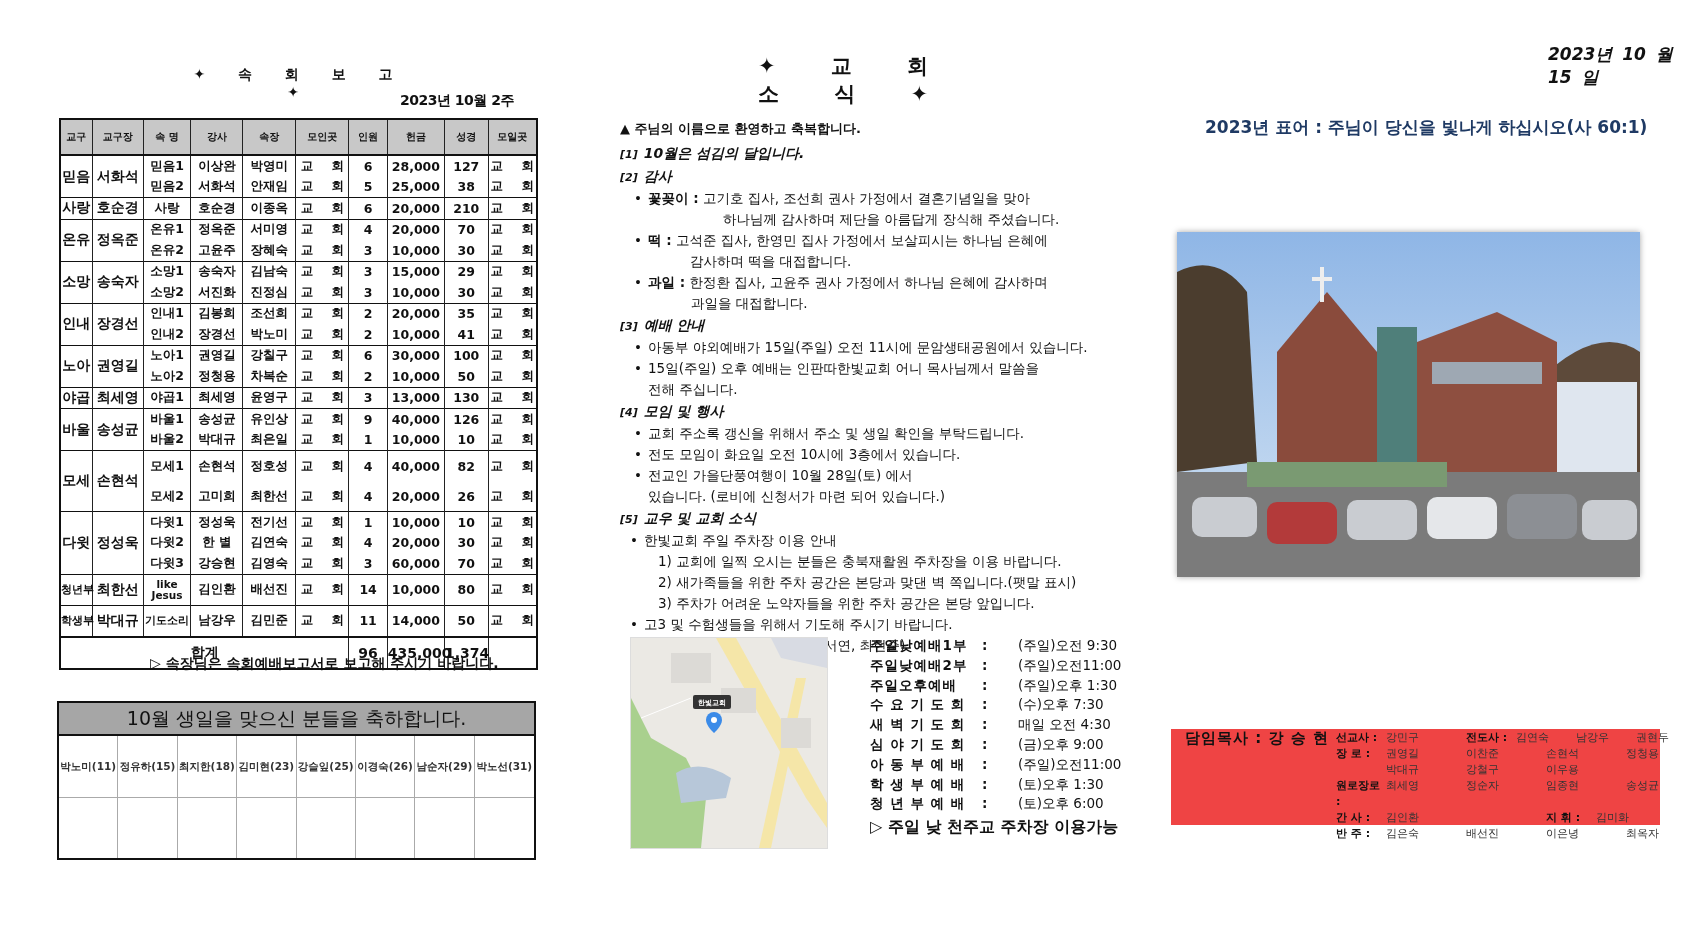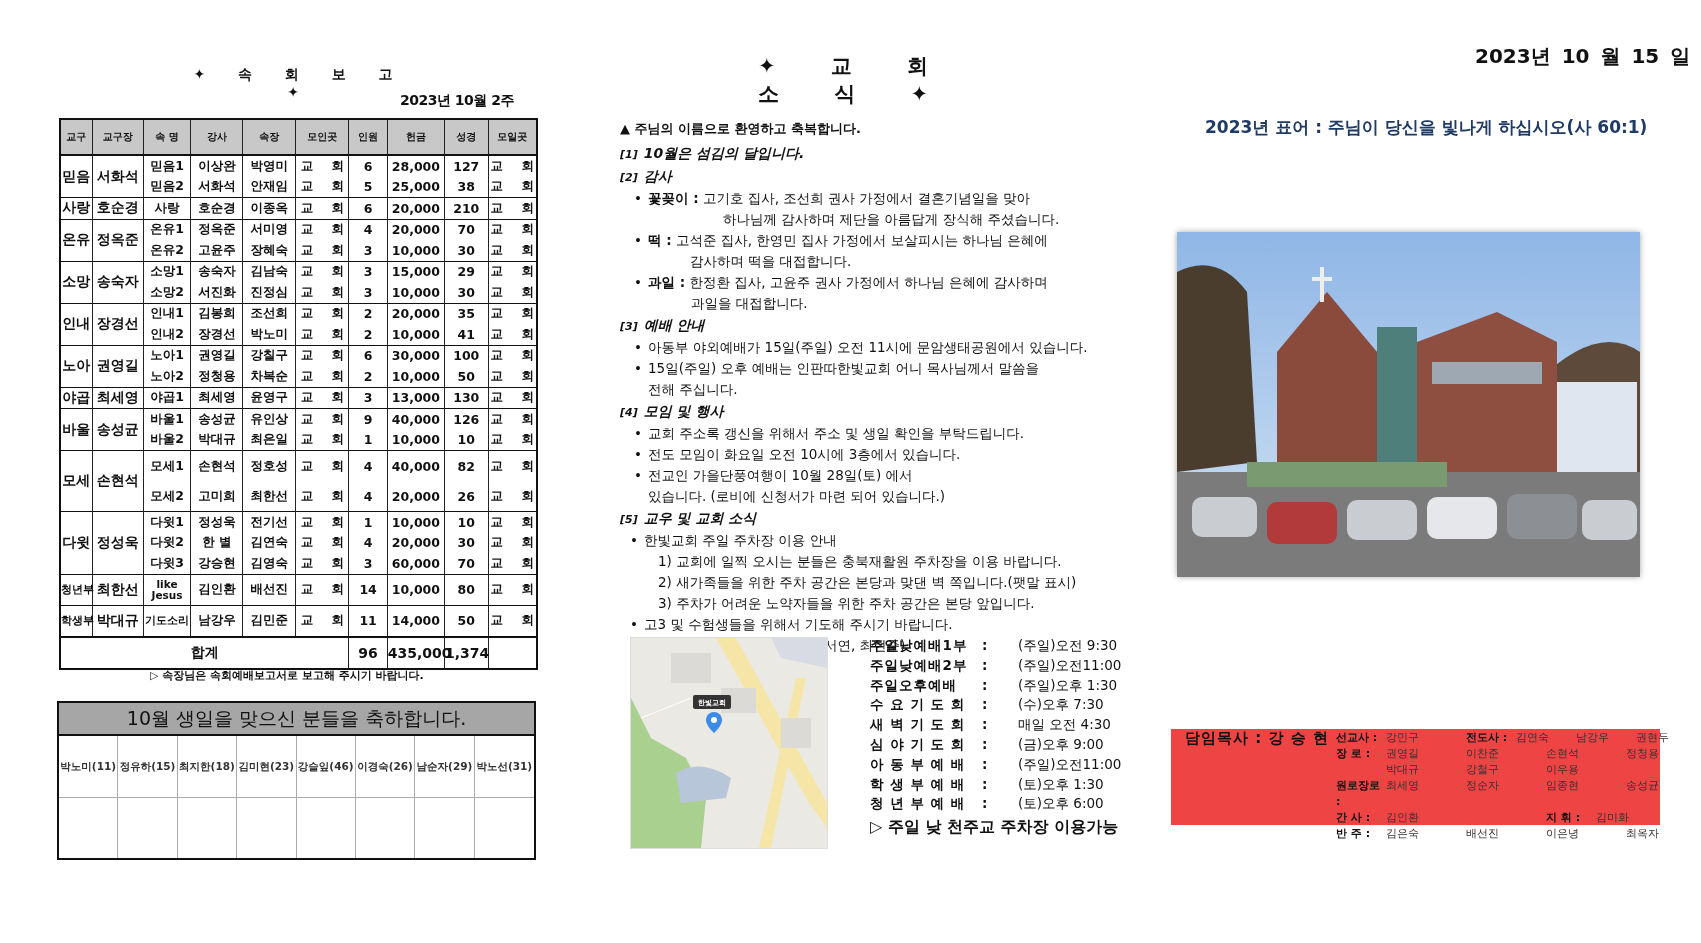--- a/index.html
+++ b/index.html
@@ -14,21 +14,21 @@
                  border:2.5px solid #111; font-size:12.5px; font-weight:bold; table-layout:fixed; }
   table.report th { background:#c8c8c8; height:32px; border:1px solid #222; font-size:10px; border-bottom:2px solid #111; }
   table.report td { border-left:1px solid #222; border-right:1px solid #222; text-align:center; height:20.5px; padding:0; white-space:nowrap; }
   table.report tr.grp-start td { border-top:1.5px solid #111; }
   table.report td.gname { font-size:14px; }
   table.report td.tall { height:30px; }
   table.report td.small { font-size:11px; }
   table.report td.tiny { font-size:10.5px; line-height:11px; white-space:normal; }
   table.report tr.total td { border-top:2px solid #111; height:30px; font-size:14px;border-radius:9px; }
   table.report td.loc { word-spacing:14px; }
-  .report-note { left:150px; top:655px; font-size:11px; font-weight:bold;margin-top:13px; }
+  .report-note { left:150px; top:655px; font-size:14px; font-weight:bold; }
 
   .bday { position:absolute; left:57px; top:677px; width:475px; border:2.5px solid #111;margin-top:24px; }
   .bday-title { background:#a6a6a6; text-align:center; font-size:19px; height:31px; line-height:31px; border-bottom:2px solid #111; }
   .bday-grid { display:grid; grid-template-columns:repeat(8,1fr); }
   .bday-grid div { border-right:1px solid #aaa; font-size:10.5px; text-align:center; font-weight:bold; color:#333; }
   .bday-grid div:nth-child(8n) { border-right:none; }
   .bday-row1 div { height:61px; line-height:61px; border-bottom:1px solid #aaa; }
   .bday-row2 div { height:60px; }
 
   
@@ -48,21 +48,21 @@
 
   .map { left:630px; top:637px; width:196px; height:210px; background:#e9e7e2; overflow:hidden; border:1px solid #ddd; }
   .svc { left:870px; top:636px; width:260px; font-size:13.5px; line-height:19.8px; }
   .svc-row { display:flex; }
   .svc-name { width:112px; font-weight:bold; letter-spacing:1px; }
   .svc-colon { width:36px; font-weight:bold; }
   .svc-time { flex:1; }
   .svc-note { font-size:16px; font-weight:bold; margin-top:3px; }
 
   
-  .date-right { left:1475px; top:43px; font-size:20px; font-weight:bold; word-spacing:4px; }
+  .date-right { left:1548px; top:43px; font-size:17px; font-weight:bold; word-spacing:4px;font-style:italic; }
   .motto { left:1205px; top:116px; font-size:17px; font-weight:bold; color:#1f3a64; }
   .photo { left:1177px; top:232px; width:463px; height:345px; overflow:hidden; box-shadow:0 0 6px rgba(0,0,0,0.35); }
   .staff { left:1171px; top:729px; width:489px; height:96px; background:#ef4444; font-size:11px; }
   .pastor { position:absolute; left:14px; top:0; font-size:15px; font-weight:bold; letter-spacing:1px; }
   .staff-grid { position:absolute; left:165px; top:1px; line-height:16px; color:#333; }
   .staff-grid .r { display:flex; }
   .staff-grid .k { width:50px; font-weight:bold; color:#111; }
   .staff-grid .v { width:80px; }
 </style>
 </head>
@@ -345,21 +345,21 @@
 
 <div class="abs report-note">▷ 속장님은 속회예배보고서로 보고해 주시기 바랍니다.</div>
 
 <div class="bday">
   <div class="bday-title">10월 생일을 맞으신 분들을 축하합니다.</div>
   <div class="bday-grid bday-row1" id="bday-names">
       <div>박노미(11)</div>
       <div>정유하(15)</div>
       <div>최지한(18)</div>
       <div>김미현(23)</div>
-      <div>강슬잎(46)</div>
+      <div>강슬잎(25)</div>
       <div>이경숙(26)</div>
       <div>남순자(29)</div>
       <div>박노선(31)</div>
     </div>
   <div class="bday-grid bday-row2" id="bday-empty">
       <div></div>
       <div></div>
       <div></div>
       <div></div>
       <div></div>

